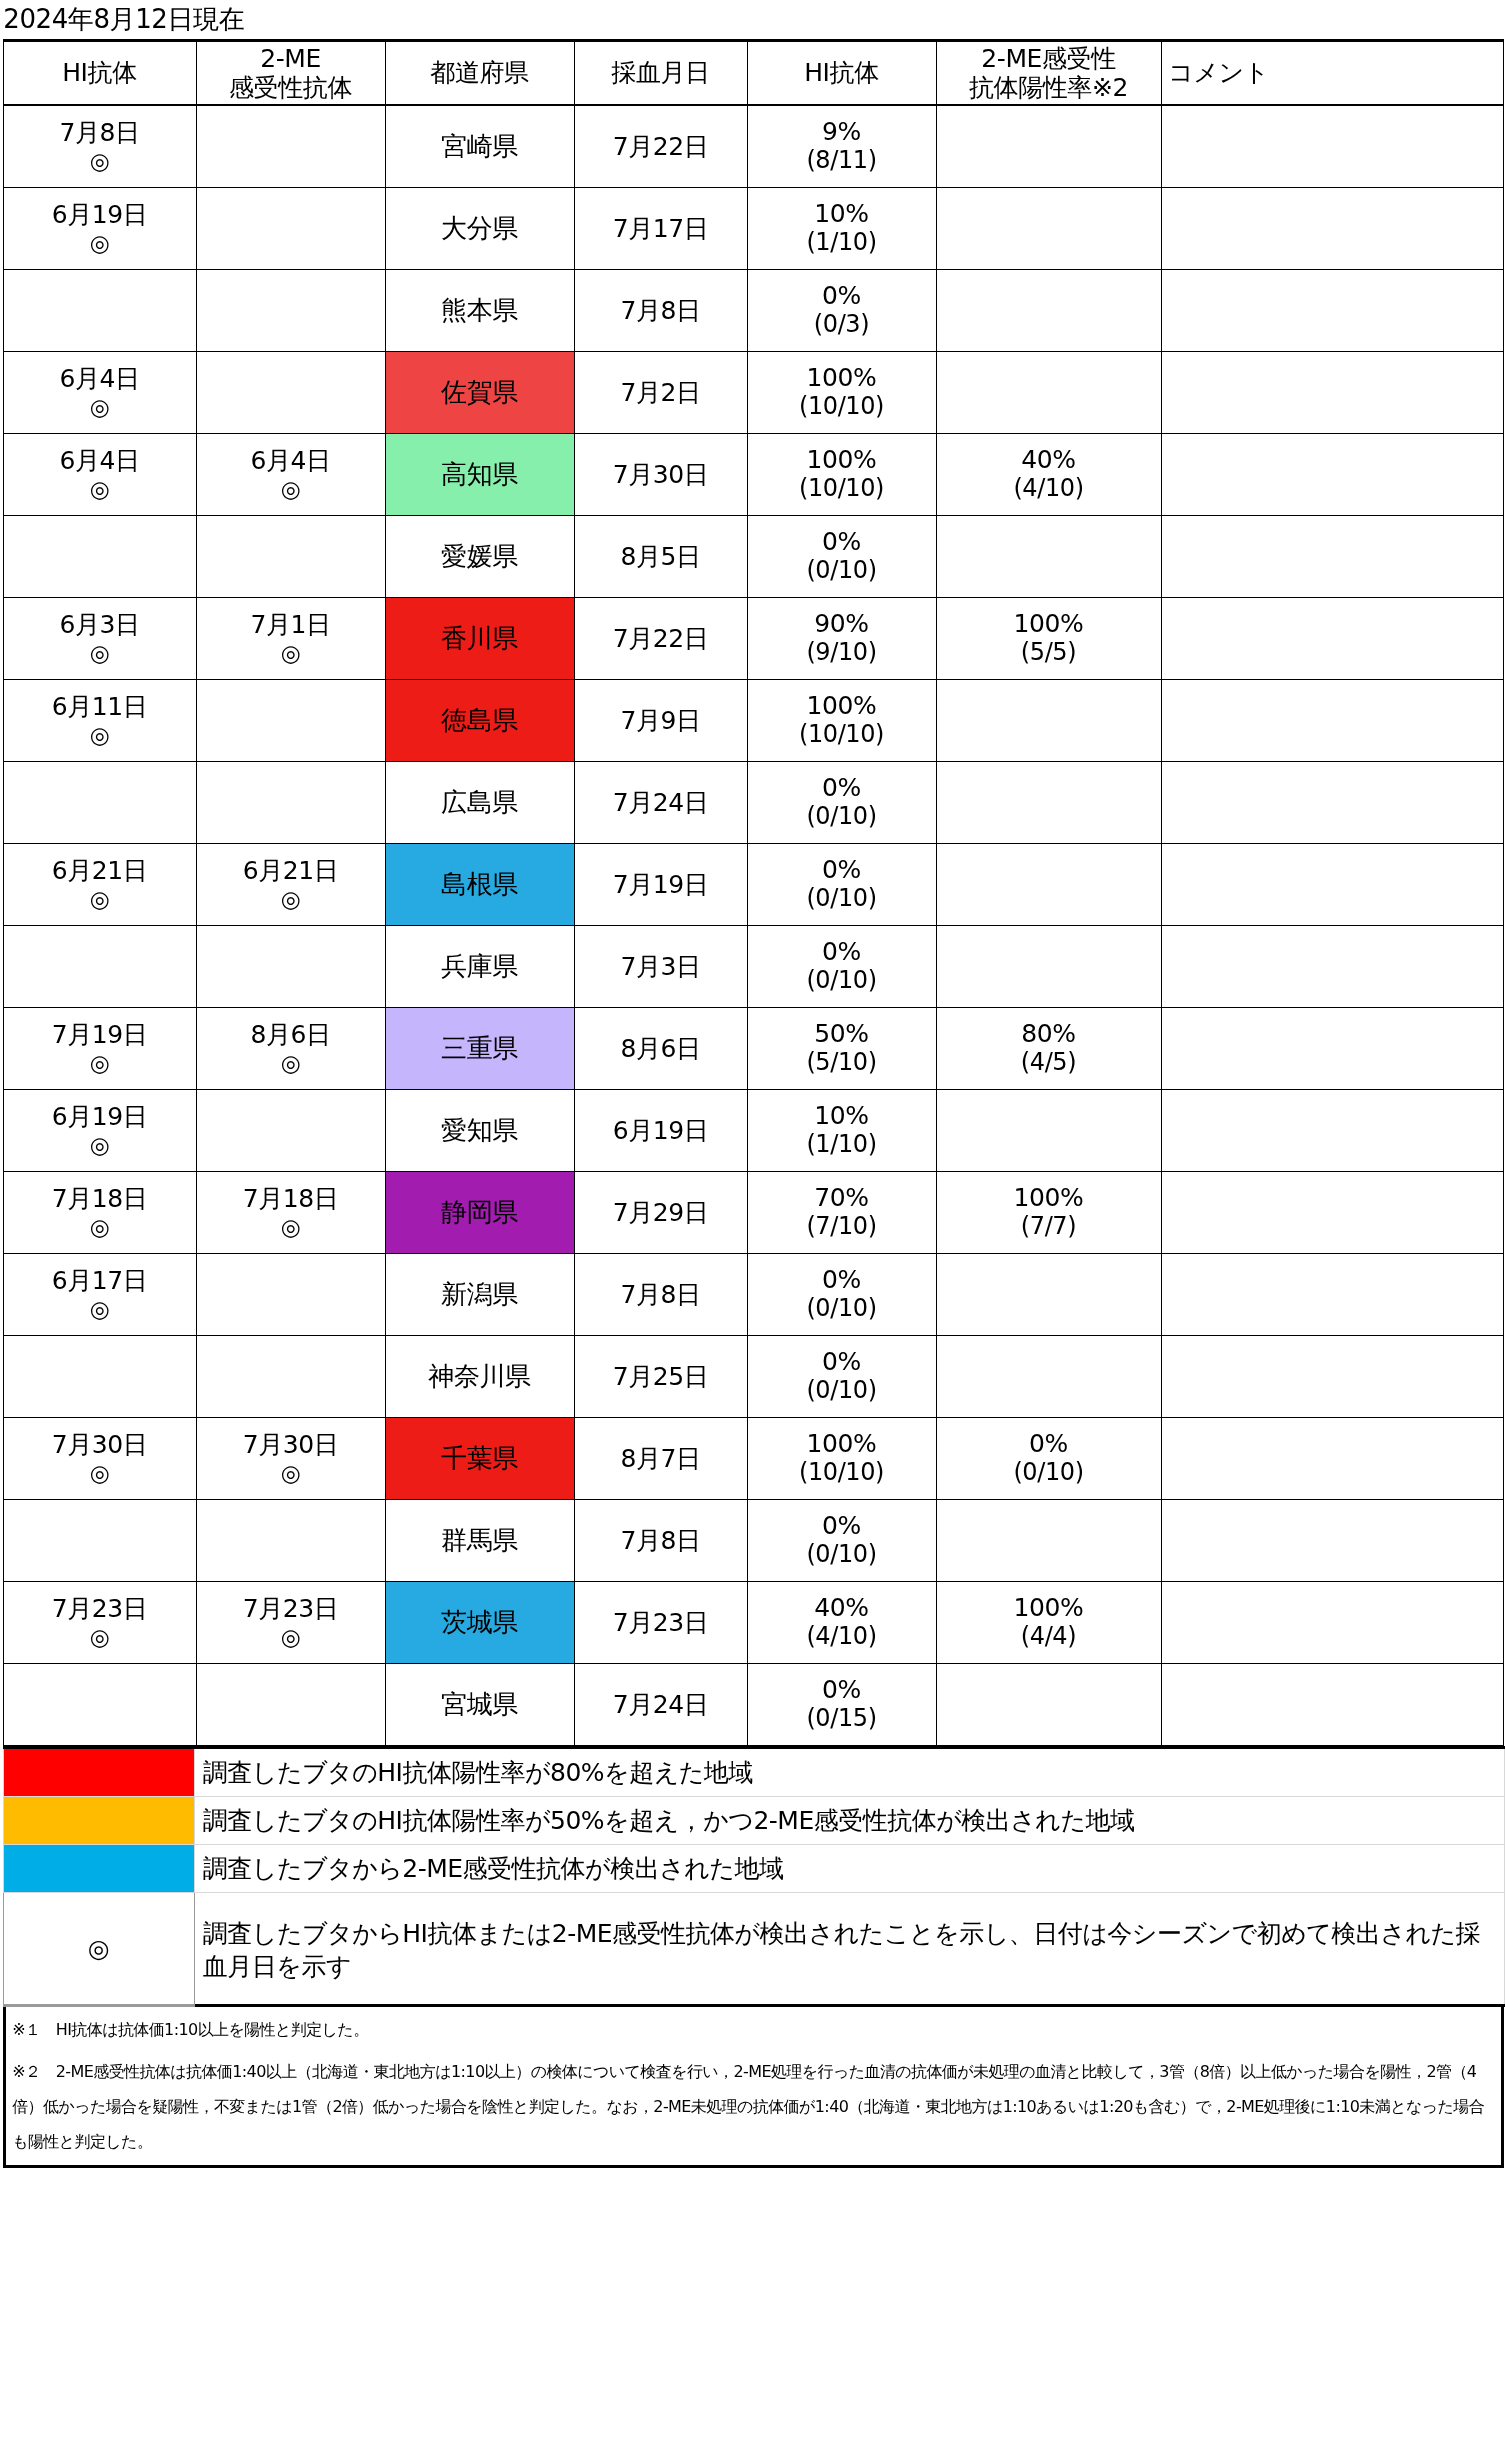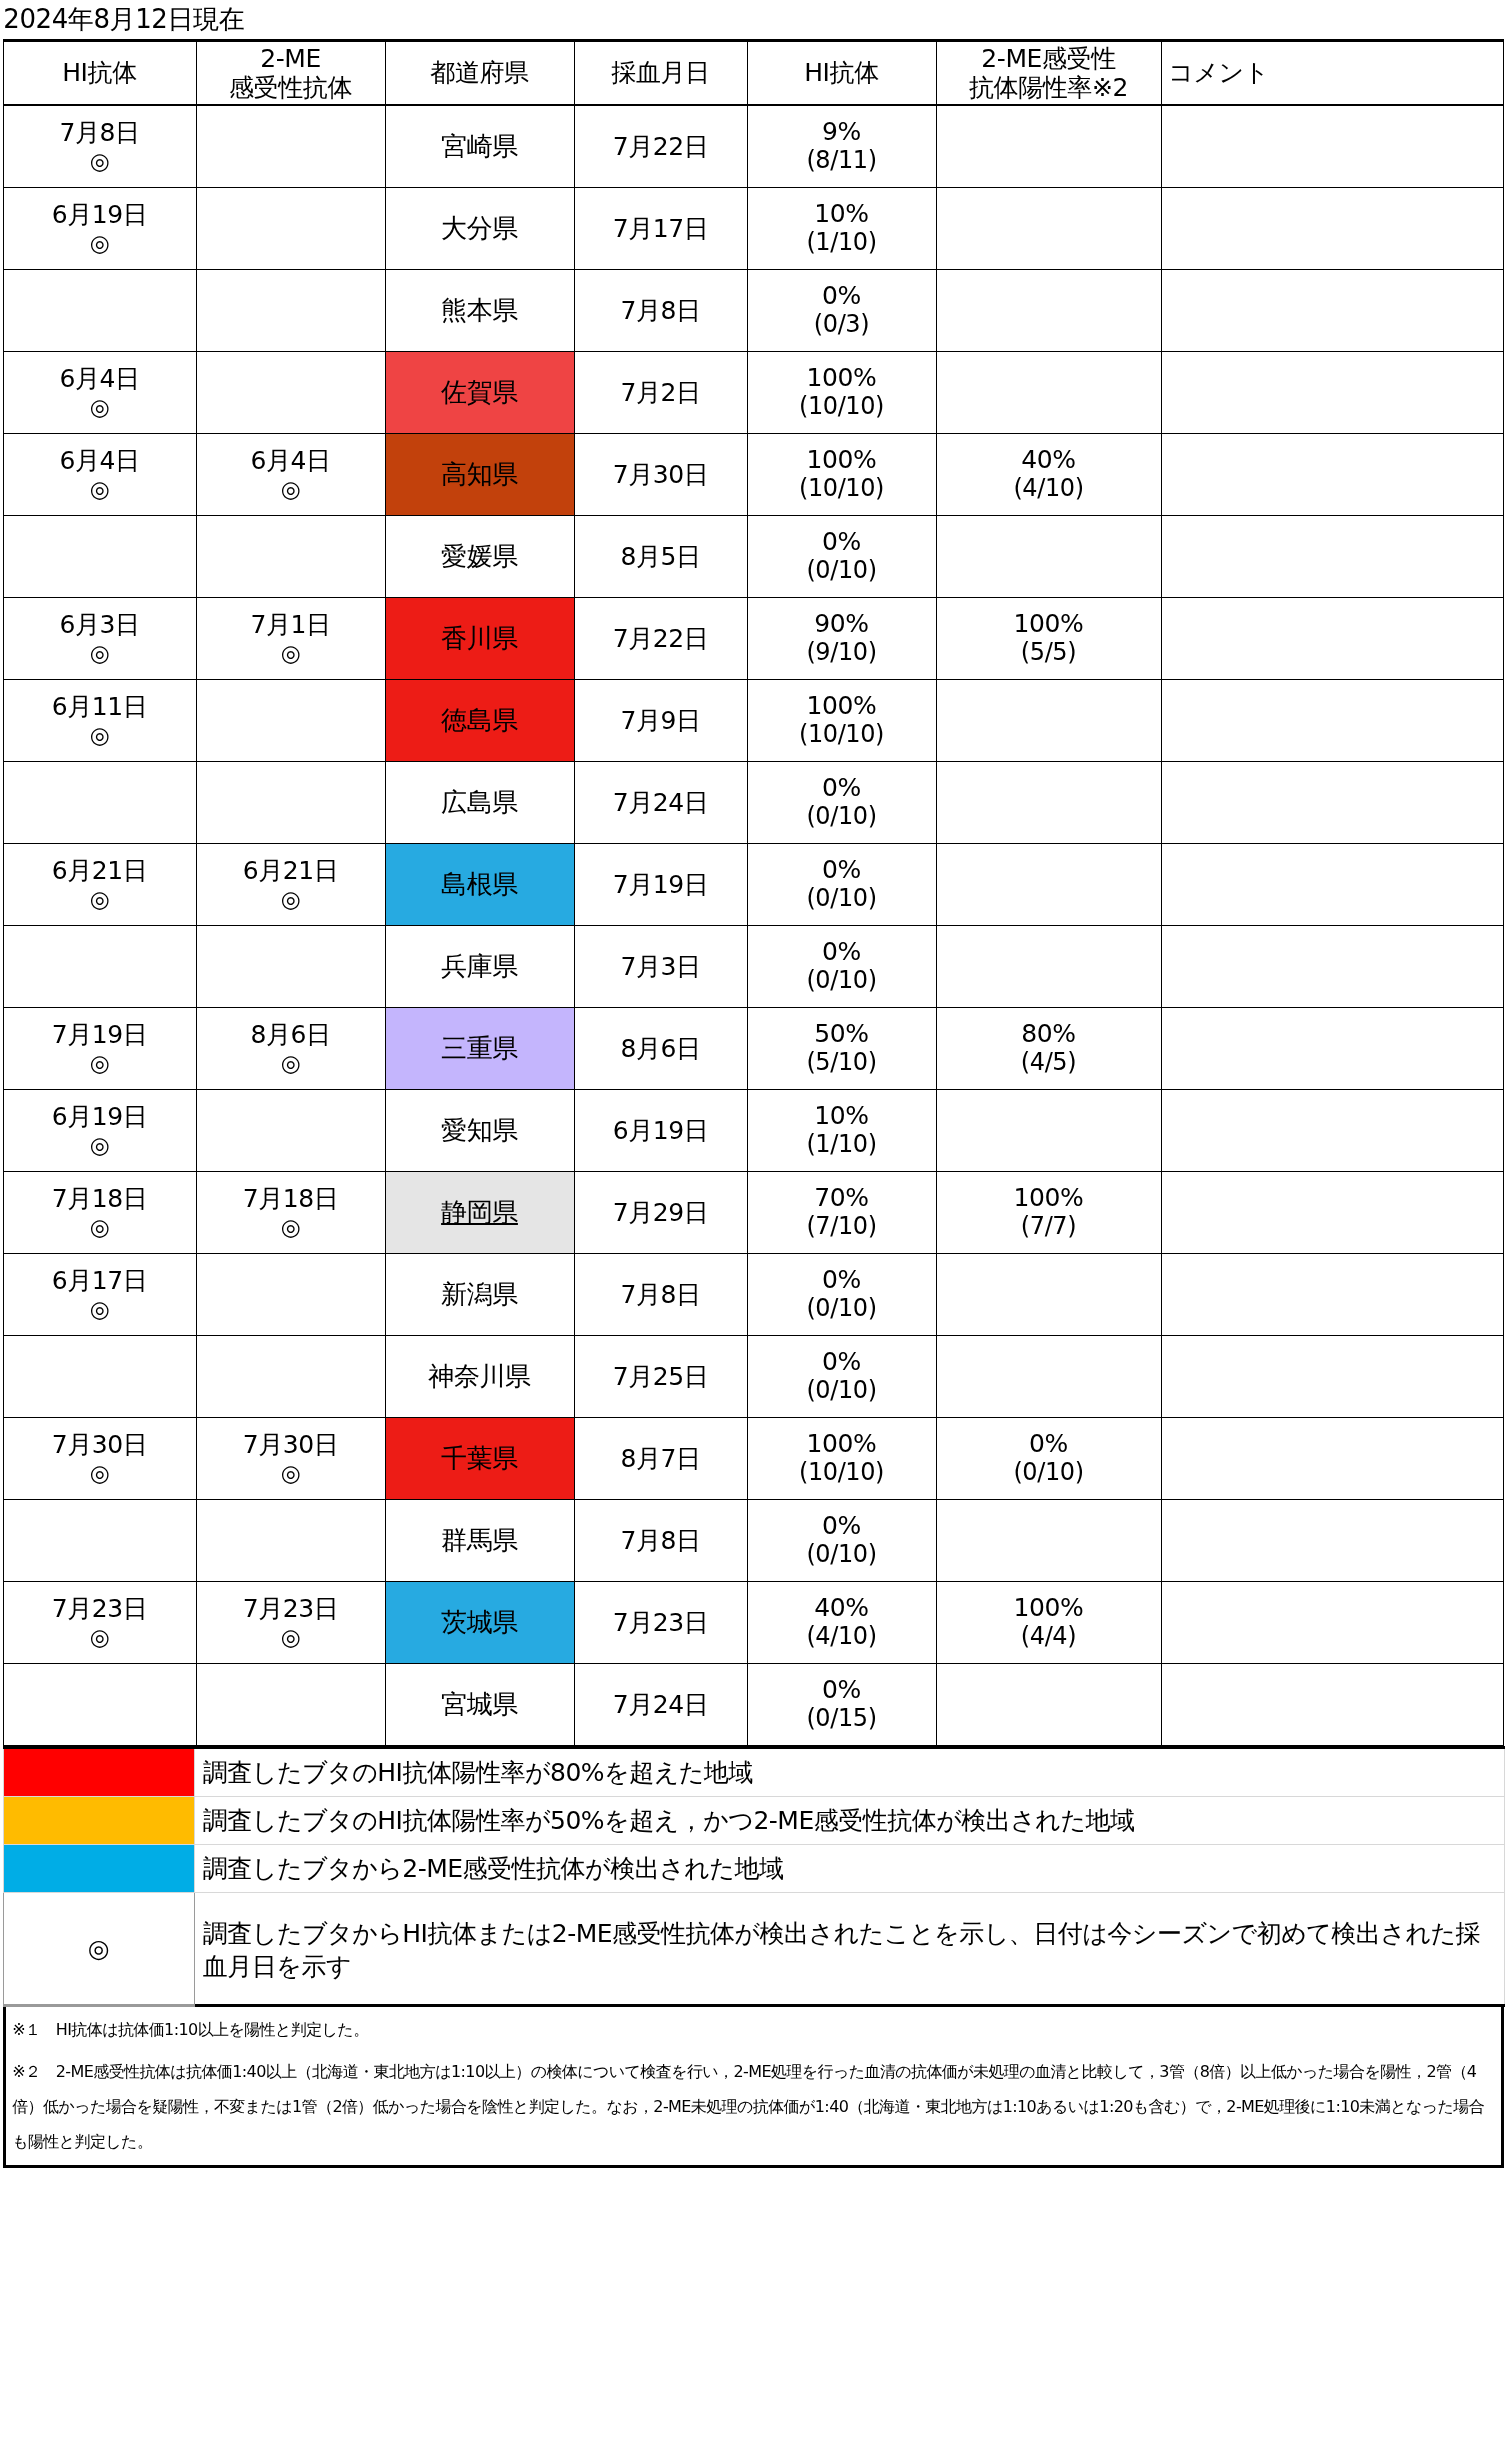--- a/index.html
+++ b/index.html
@@ -260,21 +260,21 @@
         </tr>
         <tr>
           <td>
             <span class="dt">6月4日</span>
             <span class="mark">◎</span>
           </td>
           <td>
             <span class="dt">6月4日</span>
             <span class="mark">◎</span>
           </td>
-          <td style="background: #c2410c;"><span class="pref">高知県</span></td>
+          <td style="background: #86efac;"><span class="pref">高知県</span></td>
           <td>
             <span class="dt">7月30日</span>
           </td>
           <td>
             <span class="pct">100%</span>
             <span class="frac">(10/10)</span>
           </td>
           <td>
             <span class="pct">40%</span>
             <span class="frac">(4/10)</span>
@@ -425,21 +425,21 @@
         </tr>
         <tr>
           <td>
             <span class="dt">7月18日</span>
             <span class="mark">◎</span>
           </td>
           <td>
             <span class="dt">7月18日</span>
             <span class="mark">◎</span>
           </td>
-          <td style="background: #e5e5e5; text-decoration: underline;"><span class="pref">静岡県</span></td>
+          <td style="background: #a21caf;"><span class="pref">静岡県</span></td>
           <td>
             <span class="dt">7月29日</span>
           </td>
           <td>
             <span class="pct">70%</span>
             <span class="frac">(7/10)</span>
           </td>
           <td>
             <span class="pct">100%</span>
             <span class="frac">(7/7)</span>

